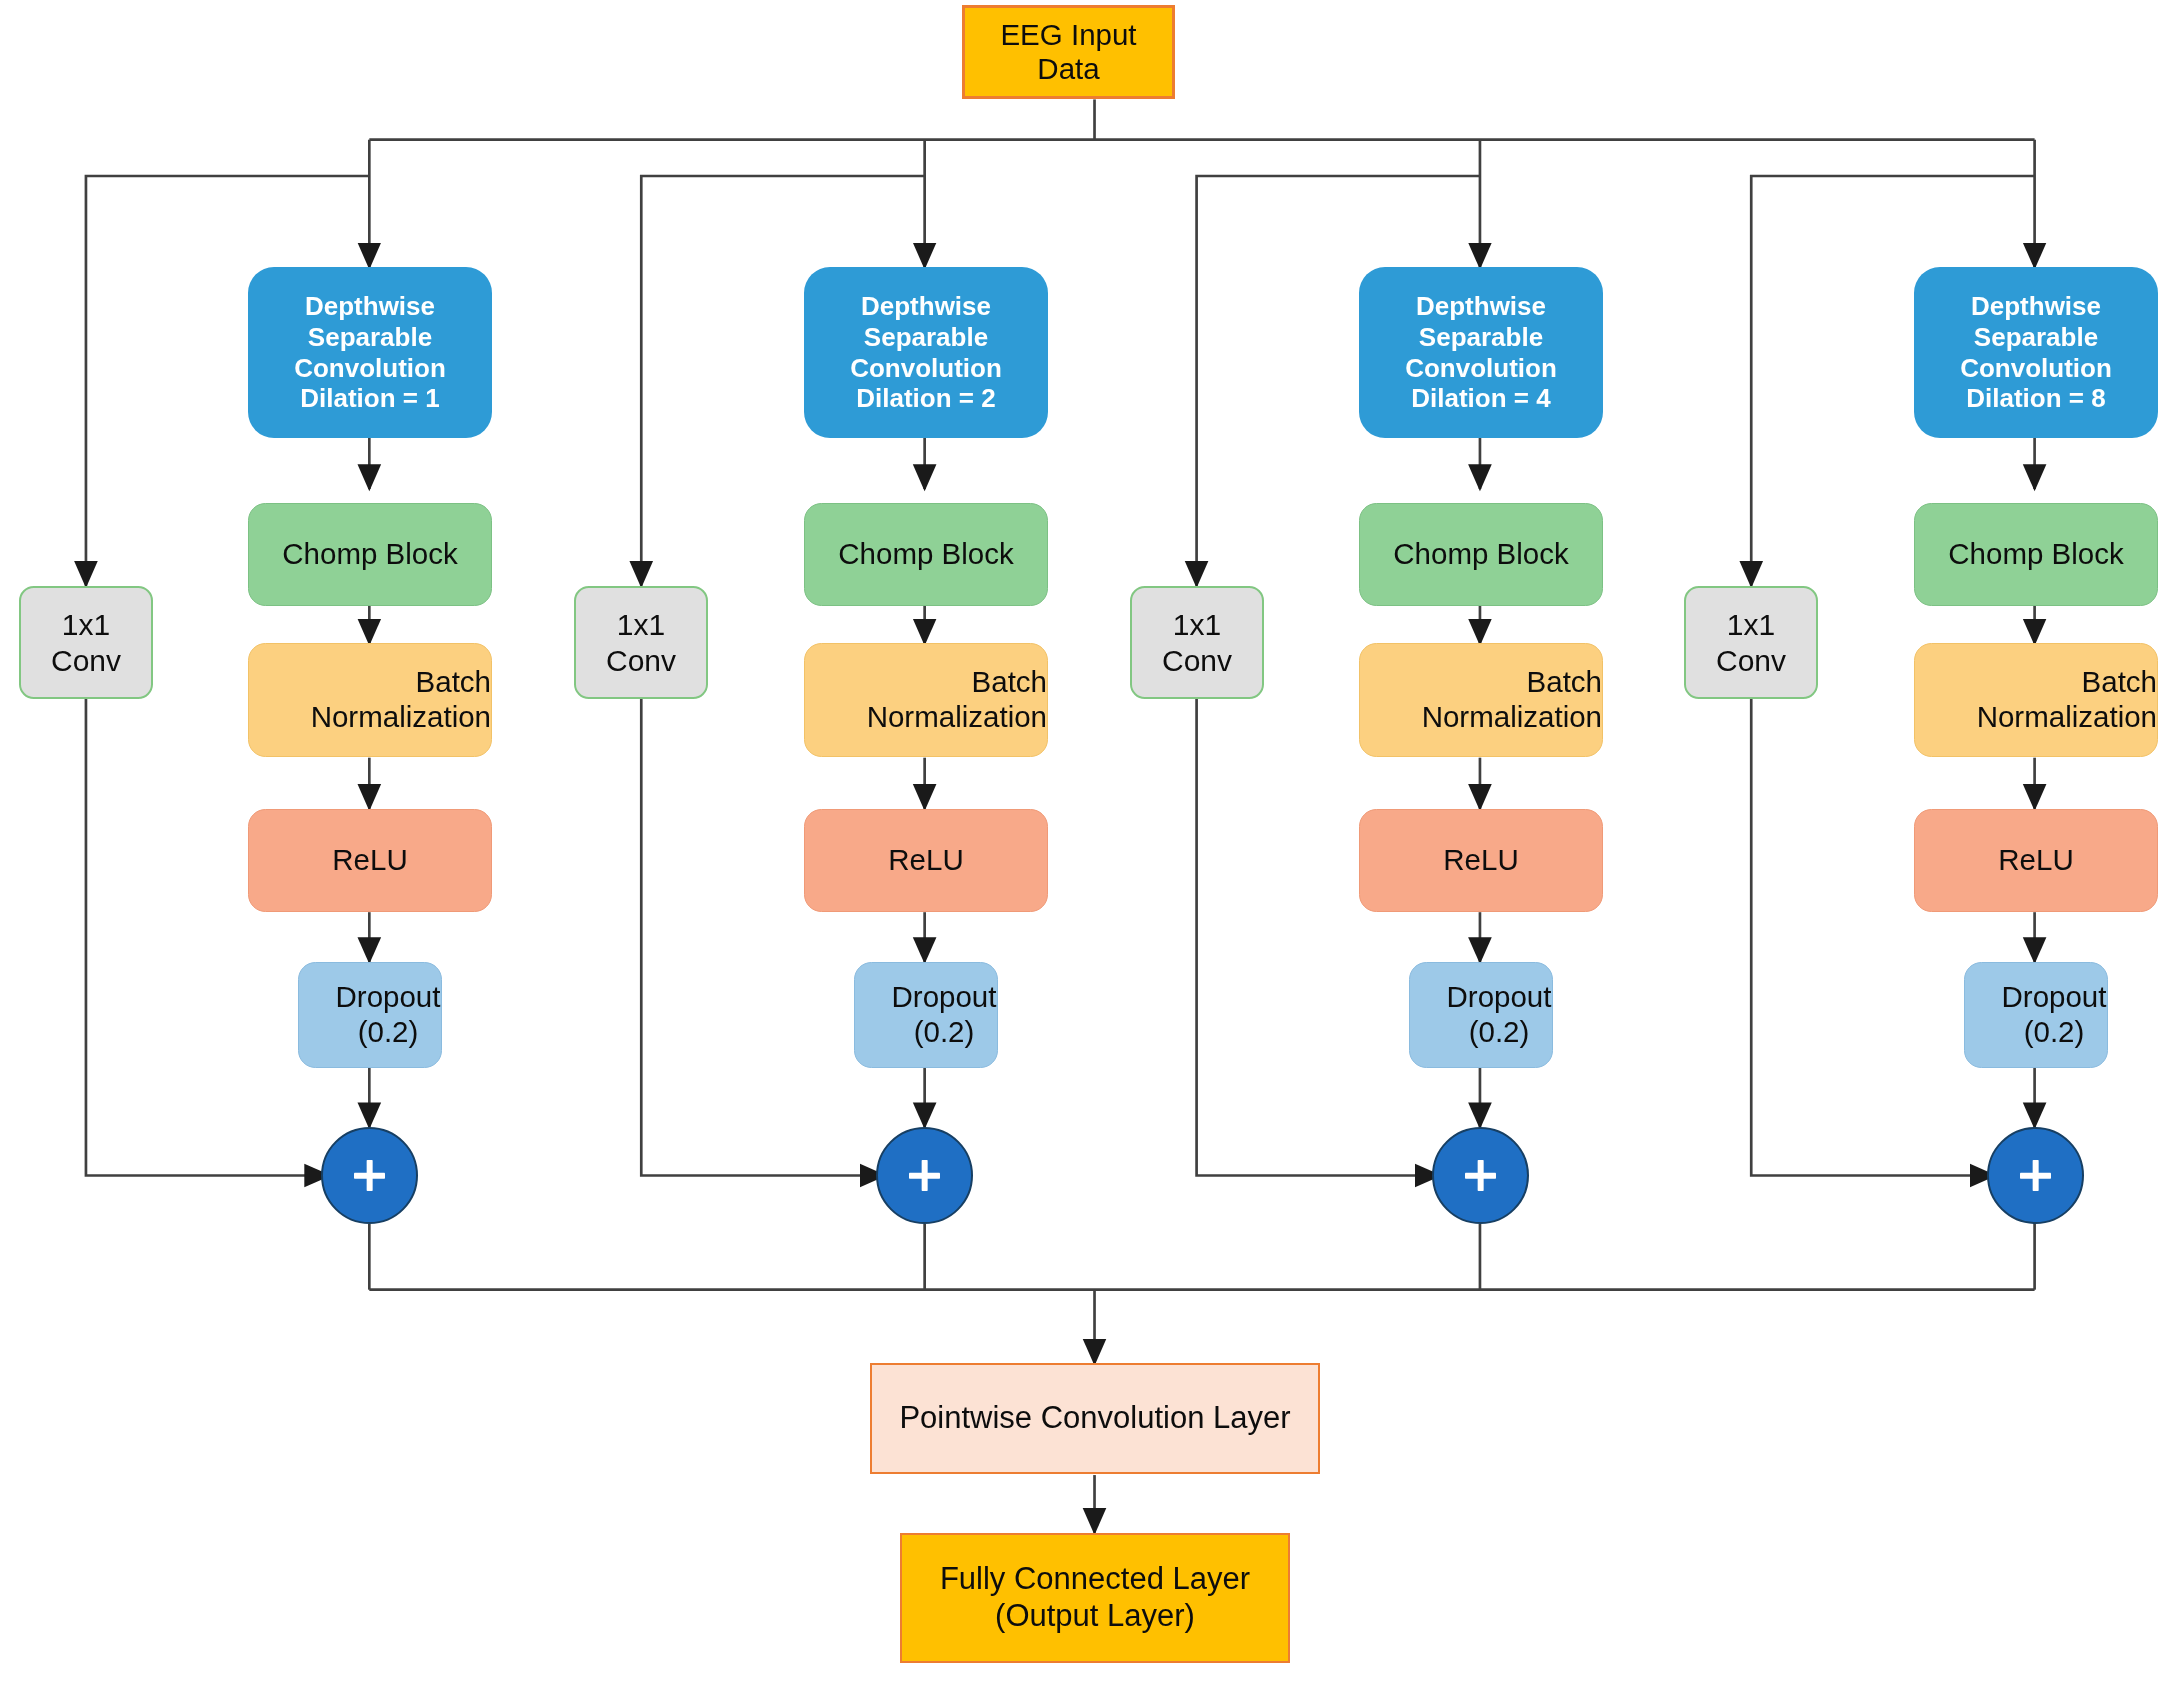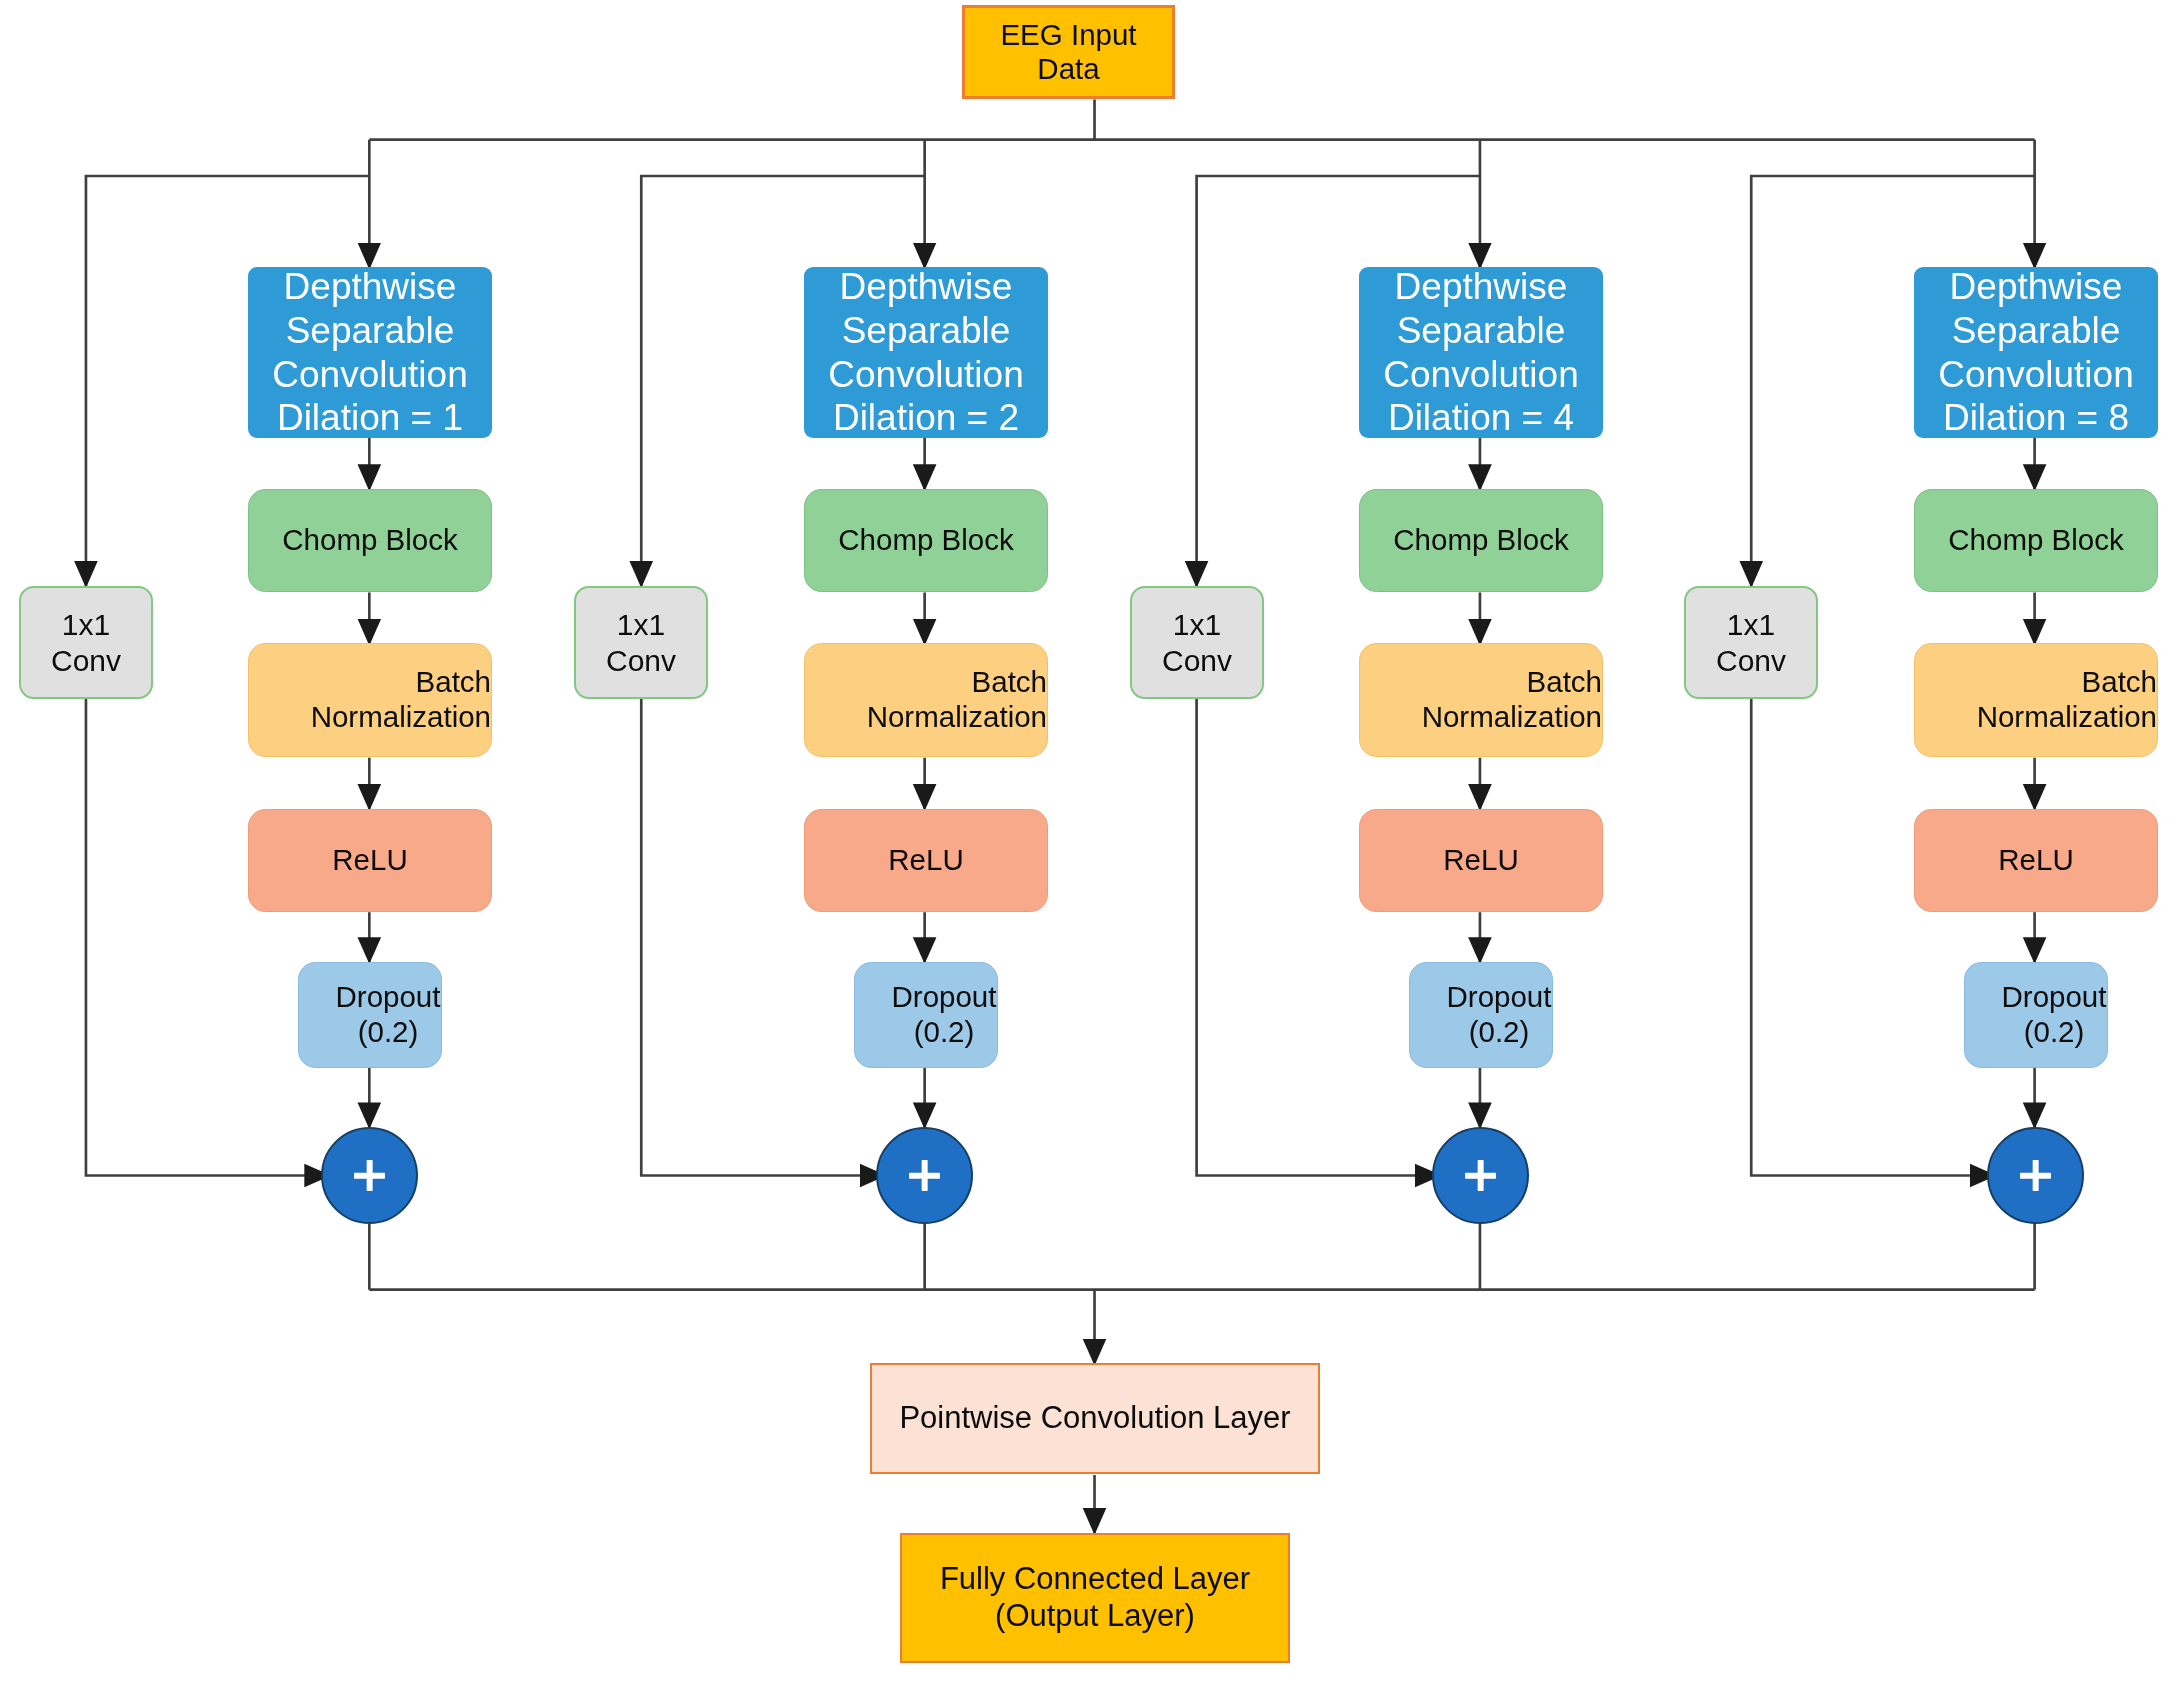--- a/index.html
+++ b/index.html
@@ -44,30 +44,32 @@
   .n-input {
     background: #FFC000;
     border: 3.4px solid #ED7D31;
     border-radius: 0;
     color: #0d0d0d;
     font-size: 29.5px;
   }
   .n-dsconv {
     background: #2E9BD6;
     border: none;
-    border-radius: 9px;
+    border-radius: 26px;
     color: #ffffff;
-    font-size: 37px;
+    font-size: 26px;
+    font-weight: bold;
   }
   .n-chomp {
     background: #8FD196;
     border: 1.3px solid #7cc184;
     border-radius: 17.5px;
     color: #0d0d0d;
     font-size: 29.5px;
+    margin-top: 14px;
   }
   .n-bn {
     background: #FCD080;
     border: 1.3px solid #f2c267;
     border-radius: 17.5px;
     color: #0d0d0d;
     font-size: 29.5px;
     text-align: right;
   }
   .n-relu {

